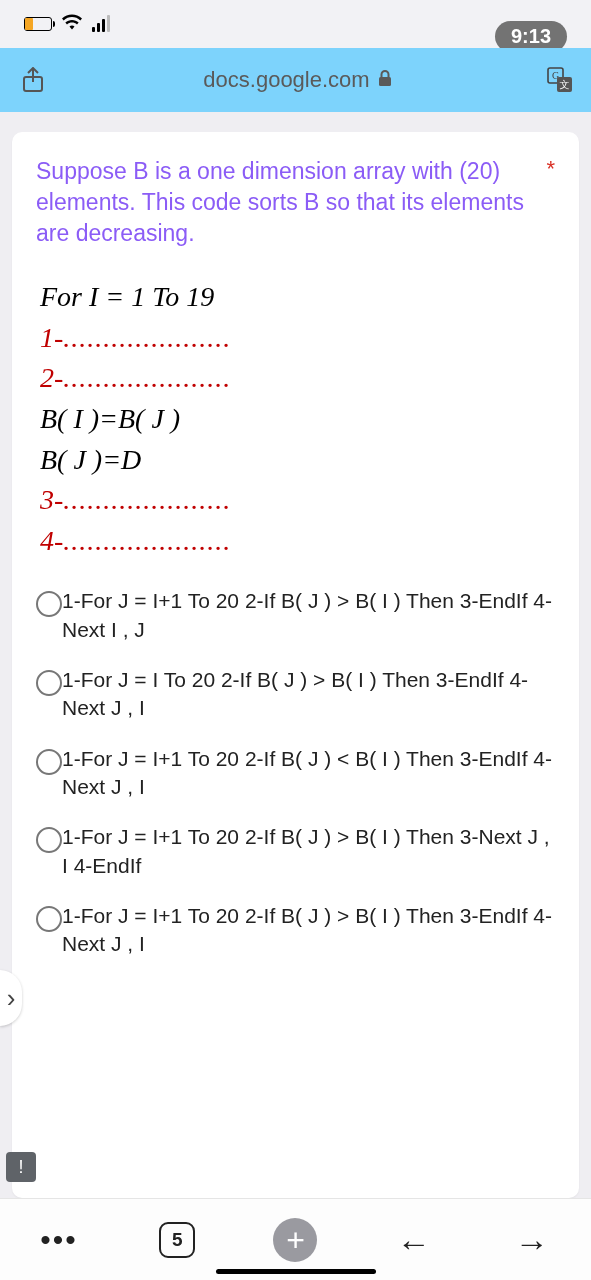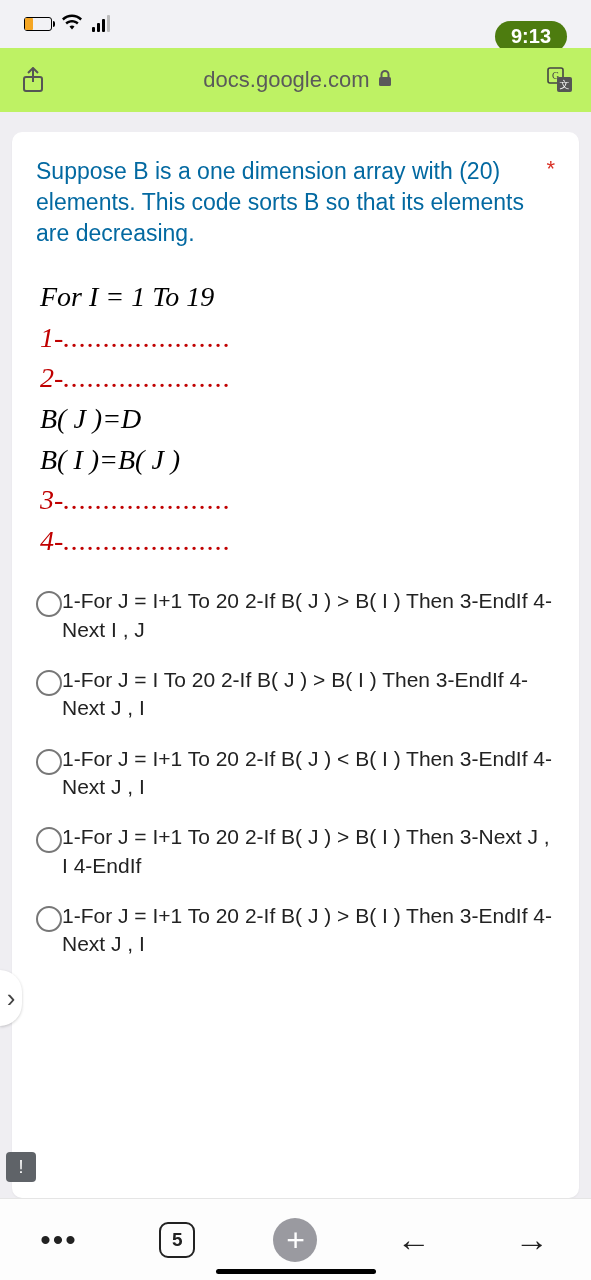--- a/index.html
+++ b/index.html
@@ -11,32 +11,32 @@
   .battery { width: 28px; height: 14px; border: 1.5px solid #000; border-radius: 3px; position: relative; display: flex; align-items: center; }
   .battery::after { content: ""; position: absolute; right: -4px; top: 3px; width: 2.5px; height: 6px; background: #000; border-radius: 0 2px 2px 0; }
   .battery-fill { width: 30%; height: 100%; background: #f5a623; border-radius: 1px; }
   .wifi { font-size: 18px; }
   .signal { display: flex; align-items: flex-end; gap: 2px; height: 16px; }
   .signal span { width: 3px; background: #000; border-radius: 1px; }
   .signal span:nth-child(1){height:5px;}
   .signal span:nth-child(2){height:9px;}
   .signal span:nth-child(3){height:13px;}
   .signal span:nth-child(4){height:17px; background:#bbb;}
-  .time-pill { background: #4d7c0f; color: #fff; border-radius: 18px; padding: 4px 16px; font-weight: 600; font-size: 20px; margin-top: 24px; }
+  .time-pill { background: #737373; color: #fff; border-radius: 18px; padding: 4px 16px; font-weight: 600; font-size: 20px; margin-top: 24px; }
   
-  .browser-bar { height: 64px; background: #bef264; display: flex; align-items: center; padding: 0 16px; gap: 10px; }
+  .browser-bar { height: 64px; background: #7dd3fc; display: flex; align-items: center; padding: 0 16px; gap: 10px; }
   .share-box { width: 34px; height: 34px; display:flex;align-items:center;justify-content:center; color:#555;}
   .urlbox { flex:1; text-align:center; font-size:22px; color:#5a5a5a; display:flex; align-items:center; justify-content:center; gap:8px;}
   .lock { font-size:16px; color:#5a5a5a;}
   .gtrans { width:30px; height:30px; display:flex; align-items:center; justify-content:center; color:#444;}
   
   .content-area { flex:1; background:#efeef2; padding: 20px 12px 0 12px; overflow:hidden; }
   .card { background:#fff; border-radius: 10px; padding: 24px 24px 28px 24px; height: 100%; box-shadow: 0 1px 2px rgba(0,0,0,0.05); }
   .question-row { display:flex; align-items: flex-start; }
-  .q-text { font-size: 23px; line-height: 1.35; color:#0369a1; }
+  .q-text { font-size: 23px; line-height: 1.35; color:#8b5cf6; }
   .req-star { color:#d93025; font-size: 22px; margin-left: 8px; }
   .code-block { margin-top: 28px; font-family: "Times New Roman", serif; font-size: 28px; line-height: 1.45; color:#000; padding-left: 4px; font-style: italic;}
   .code-block .red { color:#c00000; }
   .dots { letter-spacing: 1px; }
   .options { margin-top: 26px; }
   .option { display:flex; align-items:flex-start; gap: 0; margin-bottom: 22px; }
   .radio { width: 26px; height: 26px; border: 2px solid #777; border-radius: 50%; flex-shrink: 0; margin-top: 4px; }
   .opt-text { font-size: 21px; line-height: 1.35; color:#222; }
   
   .edge-peek { position:absolute; left:0; top: 970px; width: 22px; height: 56px; background:#fff; border-radius: 0 28px 28px 0; display:flex; align-items:center; justify-content:center; font-size:26px; color:#444; box-shadow:0 1px 3px rgba(0,0,0,0.2);}
@@ -105,22 +105,22 @@
     <div class="card">
       <div class="question-row">
         <div class="q-text">Suppose B is a one dimension array with (20) elements. This code sorts B so that its elements are decreasing.</div>
         <div class="req-star">*</div>
       </div>
 
       <div class="code-block">
         <div>For I = 1 To 19</div>
         <div class="red"><span>1-</span><span class="dots">.....................</span></div>
         <div class="red"><span>2-</span><span class="dots">.....................</span></div>
+        <div>B( I )=B( J )</div>
         <div>B( J )=D</div>
-        <div>B( I )=B( J )</div>
         <div class="red"><span>3-</span><span class="dots">.....................</span></div>
         <div class="red"><span>4-</span><span class="dots">.....................</span></div>
       </div>
 
       <div class="options">
         <div class="option">
           <div class="radio"></div>
           <div class="opt-text">1-For J = I+1 To 20 2-If B( J ) &gt; B( I ) Then 3-EndIf 4-Next I , J</div>
         </div>
         <div class="option">

